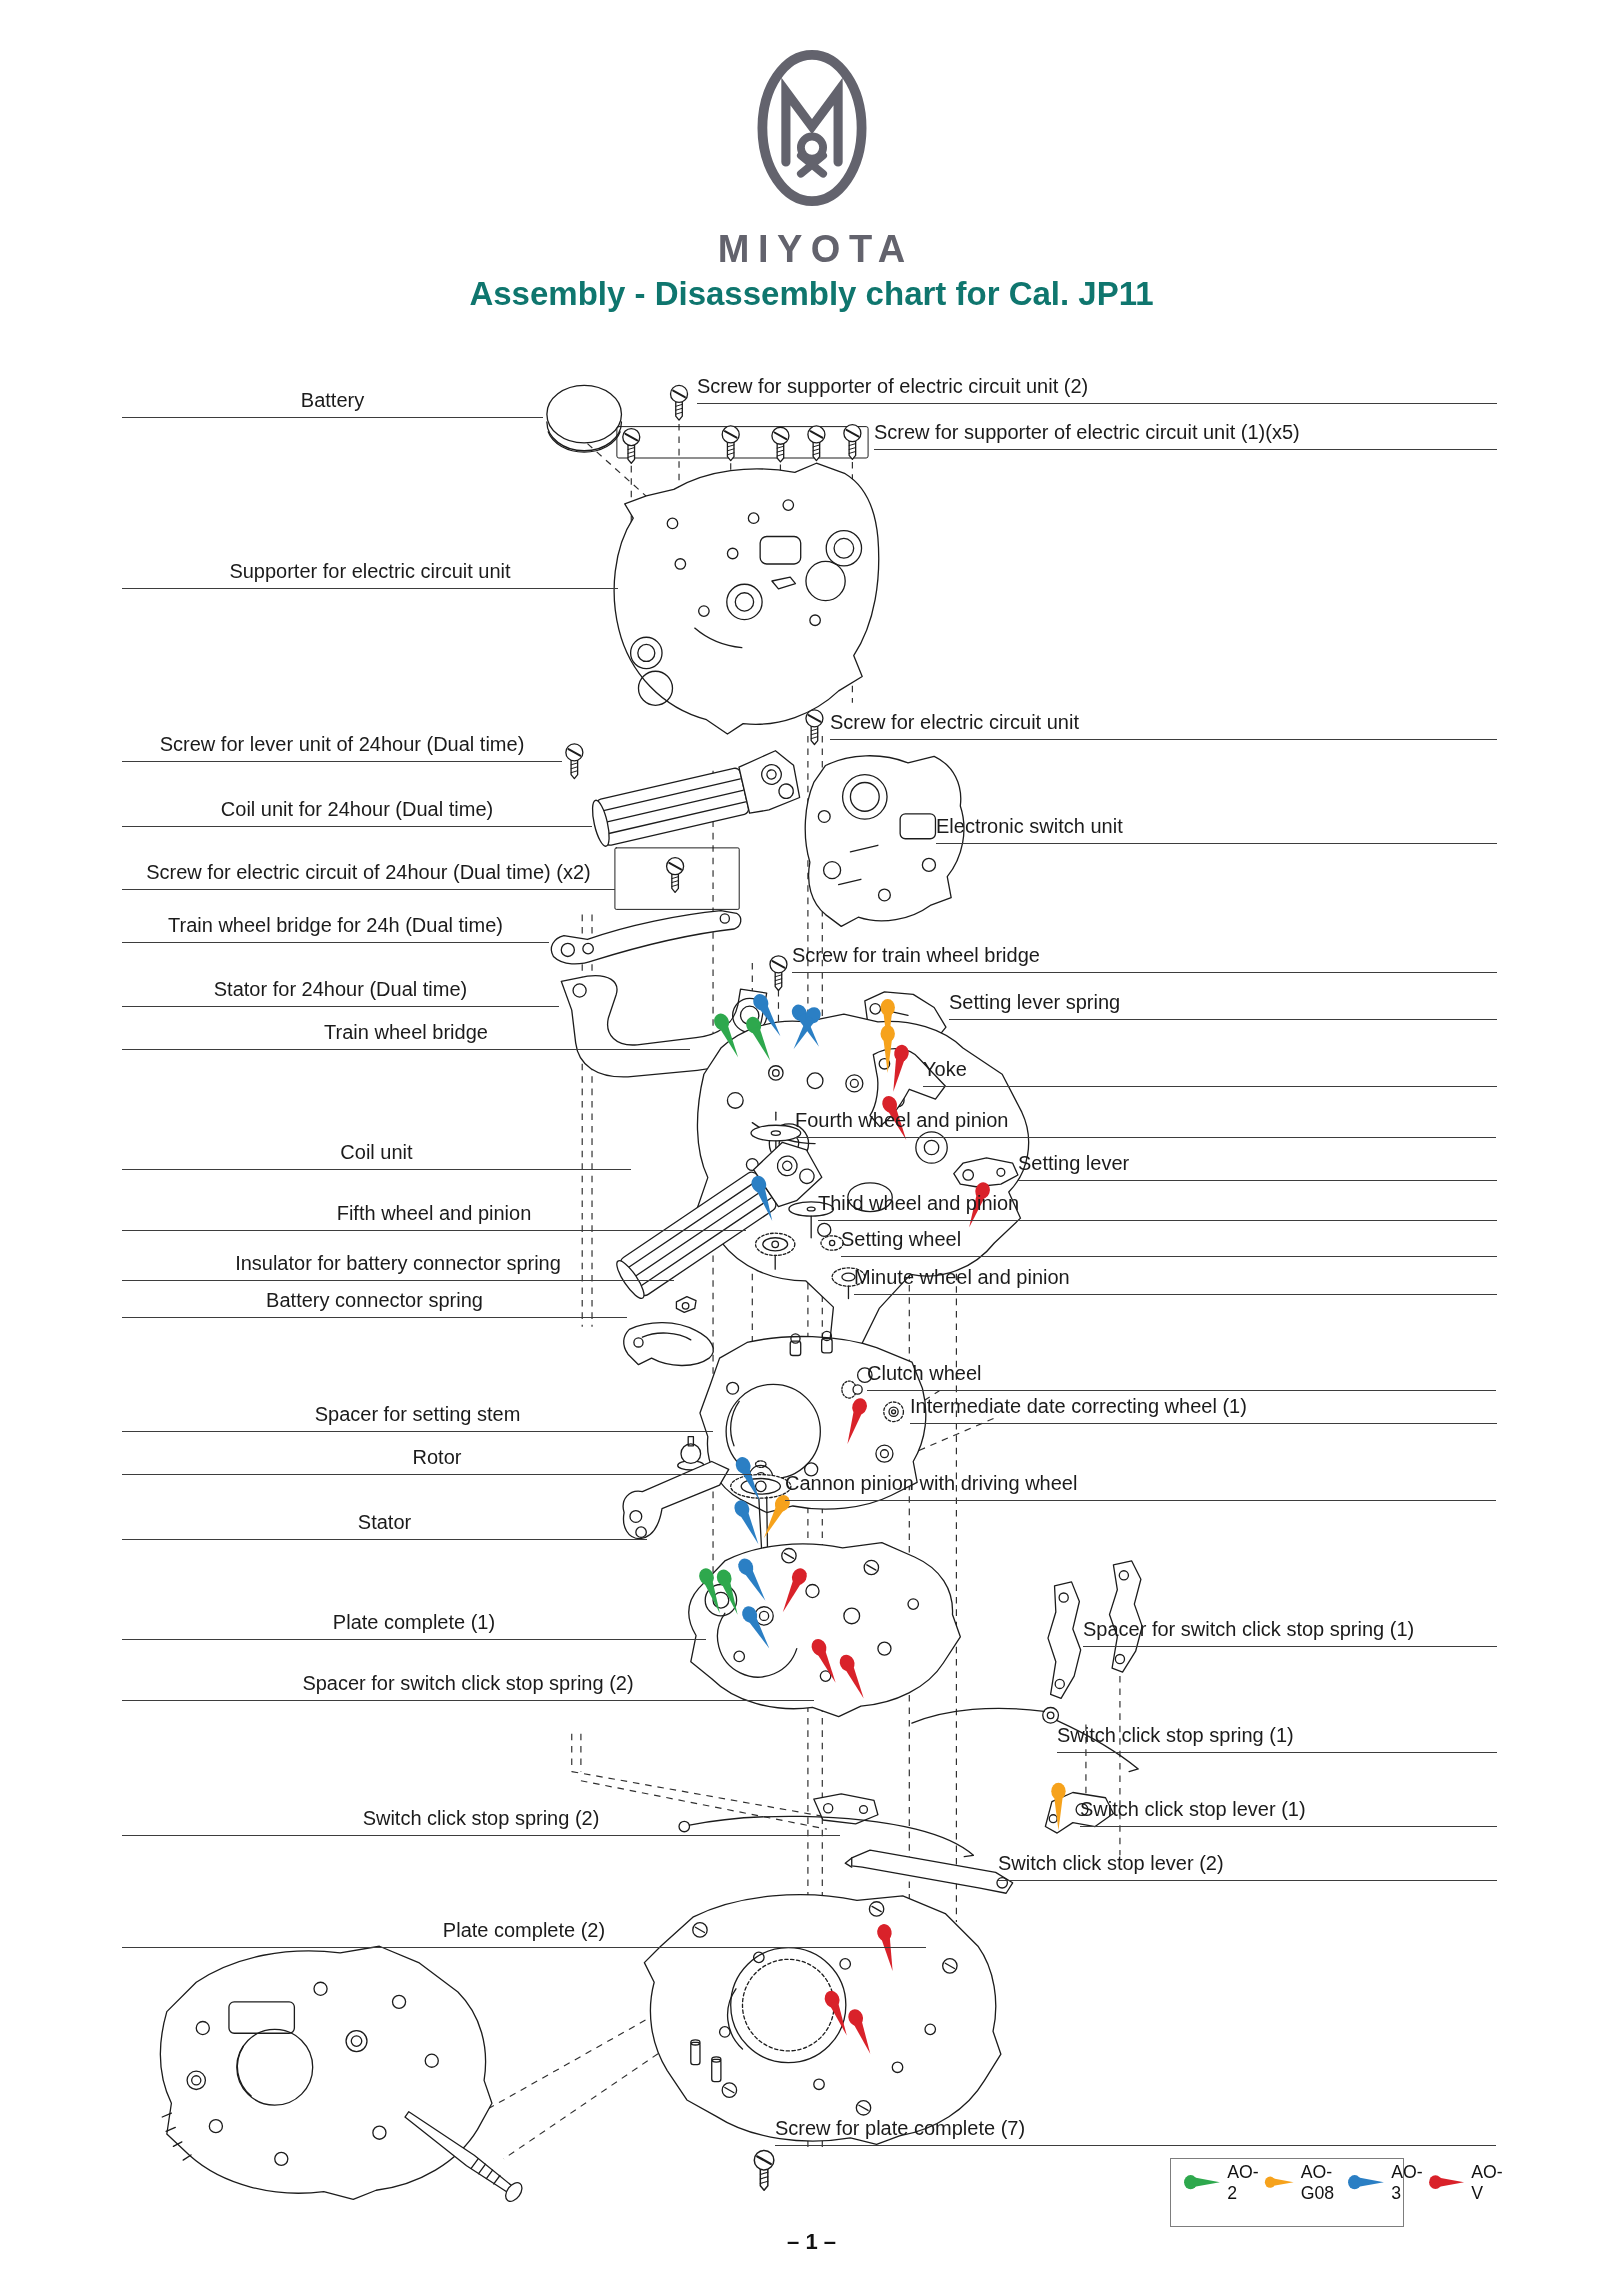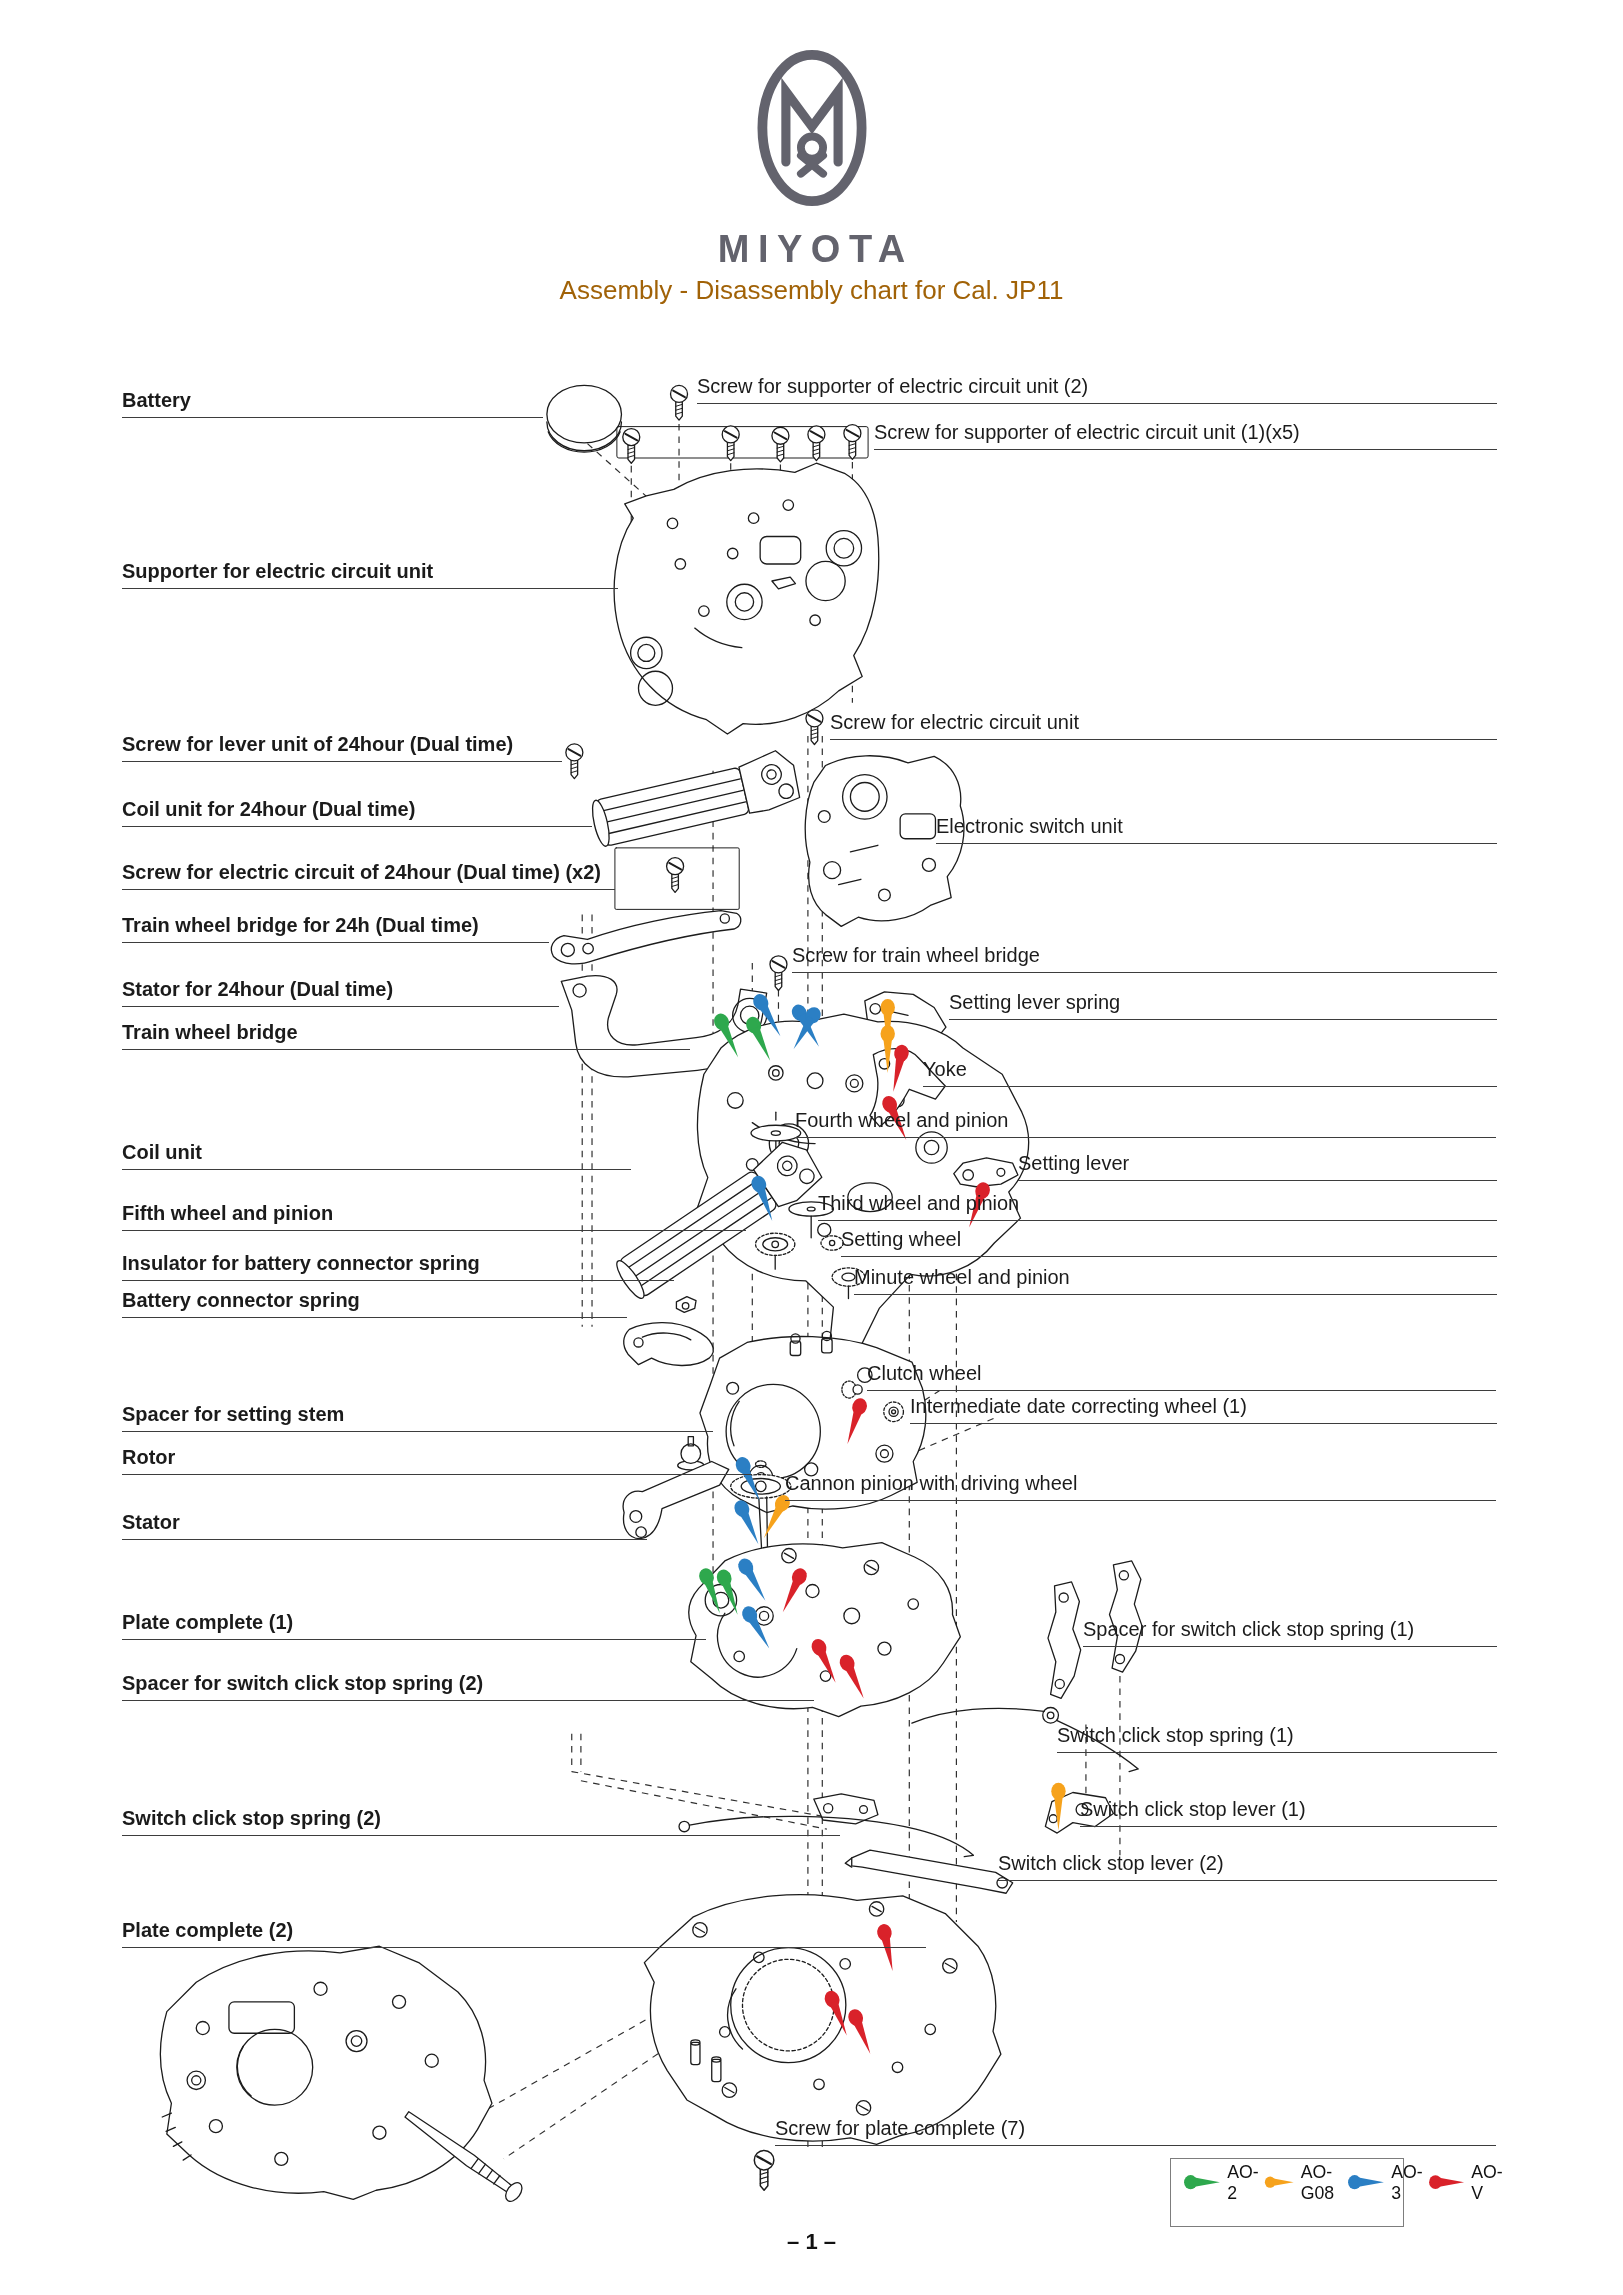--- a/index.html
+++ b/index.html
@@ -3,27 +3,27 @@
 <meta charset="utf-8">
 <style>
   html,body{margin:0;padding:0;background:#ffffff;}
   body{
     width:1623px;height:2295px;position:relative;overflow:hidden;
     font-family:"Liberation Sans", sans-serif;color:#1b1b1b;
   }
   
   .logo-wrap{position:absolute;top:47px;left:0;right:0;display:flex;flex-direction:column;align-items:center;z-index:3;}
   .brand{font-size:38px;font-weight:bold;letter-spacing:8.5px;color:#63636d;margin-top:19px;text-indent:8.5px;}
-  .doc-title{position:absolute;top:275px;left:0;right:0;text-align:center;font-size:26px;font-weight:normal;color:#a16207;z-index:3;}
+  .doc-title{position:absolute;top:275px;left:0;right:0;text-align:center;font-size:33px;font-weight:bold;color:#0f766e;z-index:3;}
   
   .lbl{
     position:absolute;height:30px;line-height:26px;font-size:20px;color:#1b1b1b;
     border-bottom:1.3px solid #3d3d3d;white-space:nowrap;z-index:4;
   }
-  .lbl-l{text-align:left;font-weight:bold;}
+  .lbl-l{text-align:center;}
   .lbl-r{text-align:left;}
   
   .diagram{position:absolute;top:0;left:0;z-index:1;}
   
   .legend{
     position:absolute;left:1170px;top:2158px;width:234px;height:69px;
     border:1.3px solid #7d7d7d;background:#fff;z-index:4;
     display:grid;grid-template-columns:1fr 1fr 1fr 1fr;grid-template-rows:1fr 1fr;
     align-items:center;padding:2.6px 6.5px 2.6px 11.8px;box-sizing:border-box;
   }

